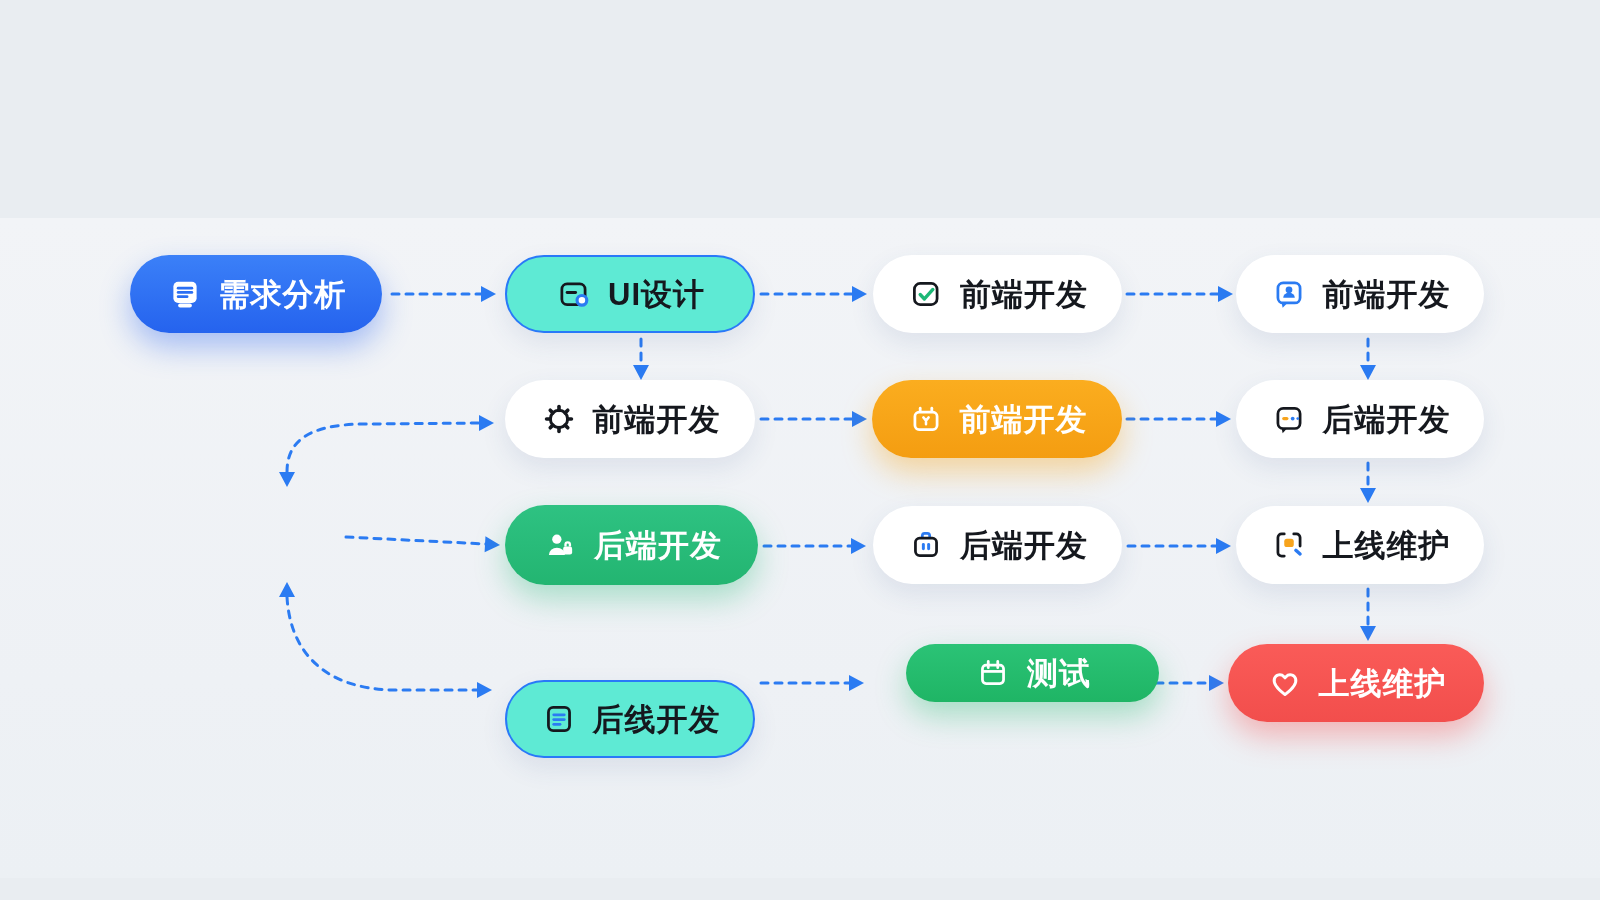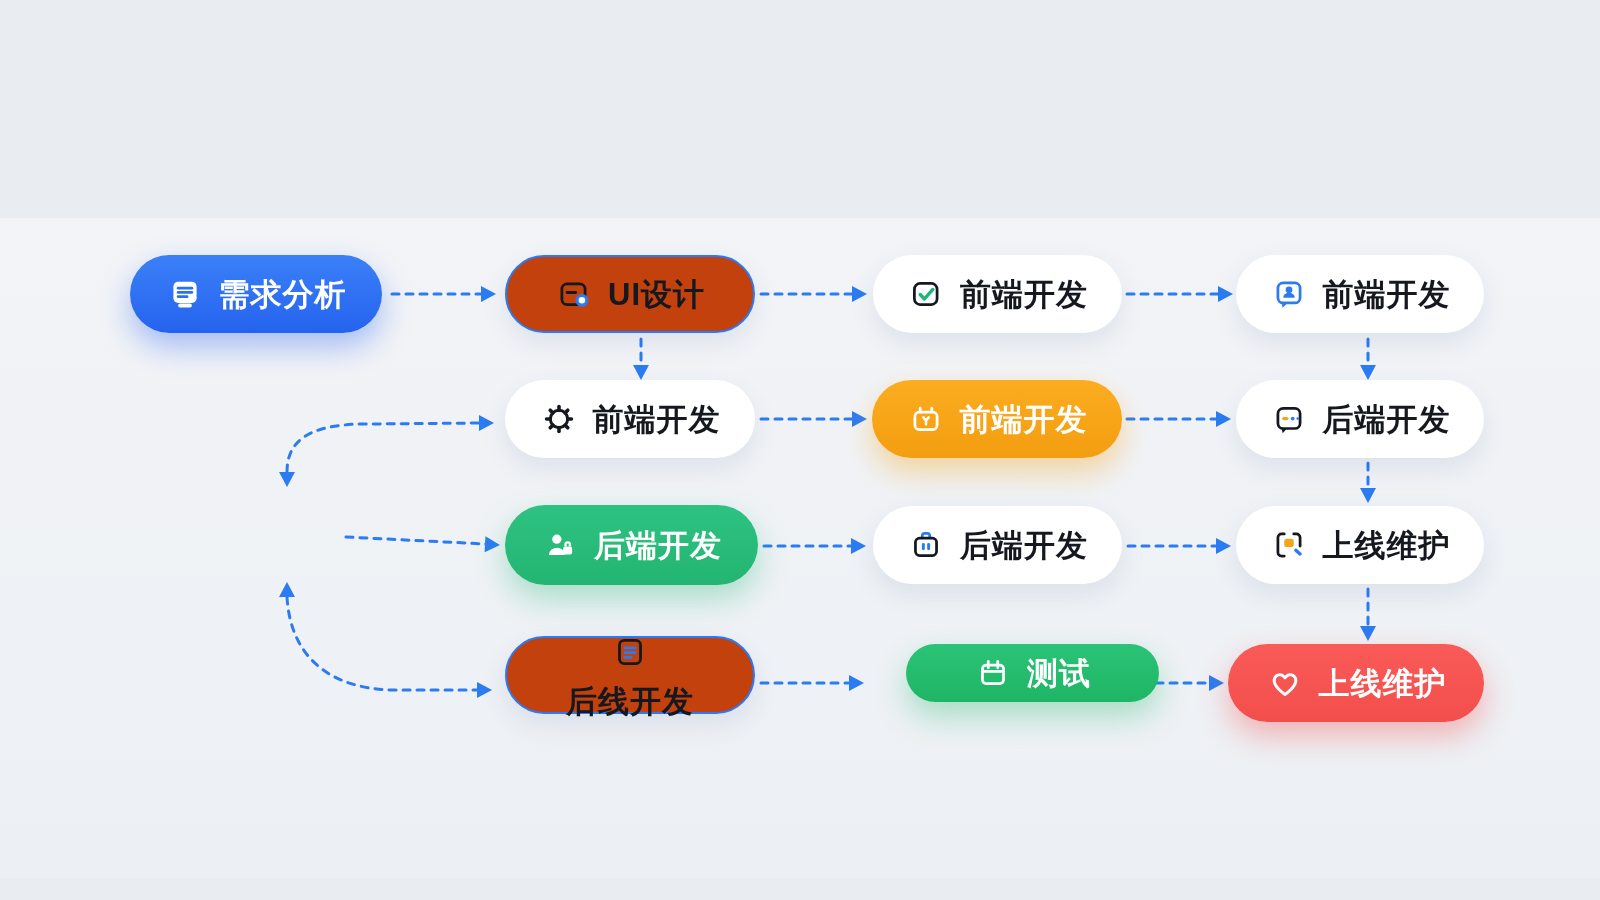--- a/index.html
+++ b/index.html
@@ -18,40 +18,40 @@
     position:absolute;display:flex;align-items:center;justify-content:center;
     border-radius:999px;gap:15px;box-sizing:border-box;
   }
   .node .icon{width:38px;height:38px;display:block;flex:0 0 auto;}
   .node .icon svg{width:100%;height:100%;display:block;}
   .node .label{
     font-size:31px;font-weight:700;letter-spacing:1px;line-height:1;
     white-space:nowrap;
   }
   .v-white{background:#ffffff;color:#15181e;box-shadow:0 10px 26px rgba(45,75,135,.10);}
-  .v-white-outline{background:#c2410c;color:#15181e;border:2.5px solid #2979f8;box-shadow:0 10px 26px rgba(45,75,135,.10);}
+  .v-white-outline{background:#5eead4;color:#15181e;border:2.5px solid #2979f8;box-shadow:0 10px 26px rgba(45,75,135,.10);}
   .v-blue{background:linear-gradient(180deg,#3b80f8 0%,#2563ee 100%);color:#fff;box-shadow:0 14px 30px rgba(41,101,240,.38);}
   .v-dark{background:#1f2637;color:#fff;box-shadow:0 14px 30px rgba(22,30,52,.35);}
   .v-orange{background:linear-gradient(180deg,#fbad1f 0%,#f49d11 100%);color:#fff;box-shadow:0 14px 30px rgba(247,164,26,.40);}
   .v-green{background:linear-gradient(180deg,#2ec282 0%,#23b571 100%);color:#fff;box-shadow:0 14px 30px rgba(39,185,120,.35);}
   .v-green2{background:linear-gradient(180deg,#2bc376 0%,#1fb565 100%);color:#fff;box-shadow:0 14px 30px rgba(35,185,110,.35);}
   .v-red{background:linear-gradient(180deg,#fa5b58 0%,#f24e4c 100%);color:#fff;box-shadow:0 14px 30px rgba(248,86,84,.40);}
   
   .n1{left:130px;top:255px;width:252px;height:78px;}
   .n2{left:505px;top:255px;width:250px;height:78px;}
   .n3{left:873px;top:255px;width:249px;height:78px;}
   .n4{left:1236px;top:255px;width:248px;height:78px;}
   .n5{left:505px;top:380px;width:250px;height:78px;}
   .n6{left:872px;top:380px;width:250px;height:78px;}
   .n7{left:1236px;top:380px;width:248px;height:78px;}
   .n8{left:88px;top:490px;width:252px;height:87px;}
   .n9{left:505px;top:505px;width:253px;height:80px;}
   .n10{left:873px;top:506px;width:249px;height:78px;}
   .n11{left:1236px;top:506px;width:248px;height:78px;}
-  .n12{left:505px;top:636px;width:250px;height:78px;flex-direction:column;}
+  .n12{left:505px;top:680px;width:250px;height:78px;}
   .n13{left:906px;top:644px;width:253px;height:58px;}
   .n14{left:1228px;top:644px;width:256px;height:78px;}
 </style>
 </head>
 <body>
 
 <div class="bg-panel"></div>
 
 <div class="stage">
 

